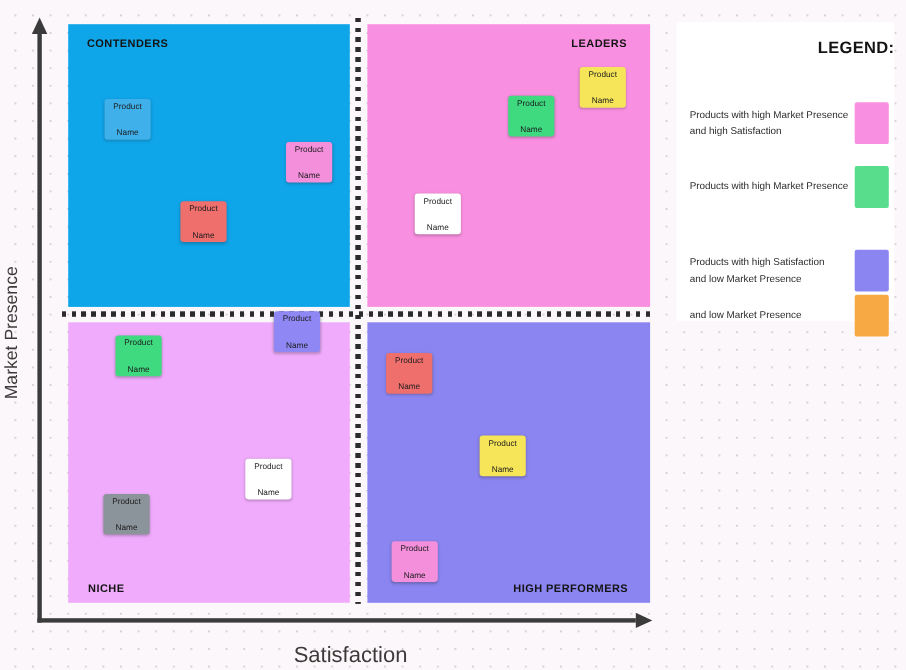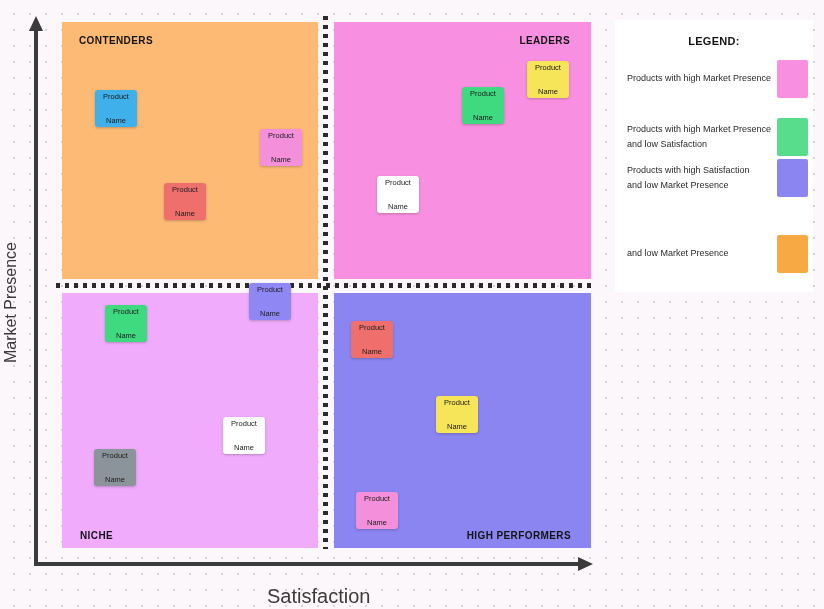--- a/index.html
+++ b/index.html
@@ -47,40 +47,40 @@
 
   
   .note { position:absolute; width:42px; height:37px; border-radius:3px; z-index:5;
           display:flex; flex-direction:column; align-items:center; justify-content:center;
           gap:16px; font-size:7.5px; color:#1C1C1C; line-height:1;
           box-shadow:0 1px 2.5px rgba(40,40,40,0.28); }
 
   
   .legend { position:absolute; left:615px; top:20px; width:198px; height:272px;
             background:#FFFFFF; border-radius:3px; z-index:4; }
-  .legend-title { text-align:center; margin-top:15px; font-size:11px; font-weight:bold;
+  .legend-title { text-align:right; margin-top:15px; font-size:15px; font-weight:bold;
                   letter-spacing:0.3px; color:#141414; }
   .legend-item { position:absolute; left:12px; right:5px; height:38px;
-                 display:flex; align-items:center; }
+                 display:flex; align-items:center;margin-top:33px; }
   .legend-text { flex:1; font-size:9px; line-height:15.5px; color:#2B2B2B; }
   .legend-swatch { width:31px; height:38px; border-radius:2px; flex:0 0 auto; }
 </style>
 </head>
 <body>
 
 <div class="y-axis">
   <div class="y-arrow"></div>
 </div>
 <div class="x-axis">
   <div class="x-arrow"></div>
 </div>
 <div class="y-axis-label">Market Presence</div>
 <div class="x-axis-label">Satisfaction</div>
 
-<div class="quadrant q-contenders" style="background: #fdba74; text-decoration: underline;">
+<div class="quadrant q-contenders" style="background: #0ea5e9; text-decoration: underline;">
   <span class="q-title">CONTENDERS</span>
 </div>
 <div class="quadrant q-leaders" style="background: rgb(249, 143, 224); padding-left: 37px;">
   <span class="q-title">LEADERS</span>
 </div>
 <div class="quadrant q-niche" style="background: #f0abfc;">
   <span class="q-title">NICHE</span>
 </div>
 <div class="quadrant q-high" style="background: rgb(138, 133, 240);">
   <span class="q-title">HIGH PERFORMERS</span>
@@ -143,31 +143,31 @@
       <span>Name</span>
     </div>
   </div>
 
 <div class="legend">
   <div class="legend-title">LEGEND:</div>
   <div id="legend-items">
       <div class="legend-item" style="top: 40px;">
         <div class="legend-text">
           <div>Products with high Market Presence</div>
+          <div>and high Satisfaction</div>
         </div>
         <div class="legend-swatch" style="background: rgb(249, 143, 224);"></div>
       </div>
       <div class="legend-item" style="top: 98px;">
         <div class="legend-text">
           <div>Products with high Market Presence</div>
-          <div>and low Satisfaction</div>
         </div>
         <div class="legend-swatch" style="background: rgb(87, 221, 140);"></div>
       </div>
-      <div class="legend-item" style="top: 139px;">
+      <div class="legend-item" style="top: 174px;">
         <div class="legend-text">
           <div>Products with high Satisfaction</div>
           <div>and low Market Presence</div>
         </div>
         <div class="legend-swatch" style="background: rgb(138, 133, 240);"></div>
       </div>
       <div class="legend-item" style="top: 215px;">
         <div class="legend-text">
           <div>and low Market Presence</div>
         </div>

